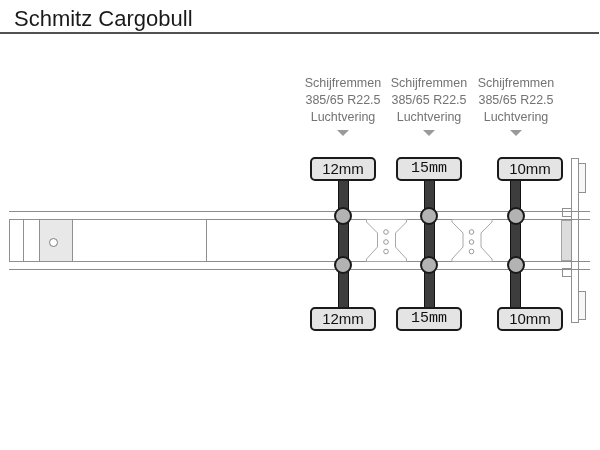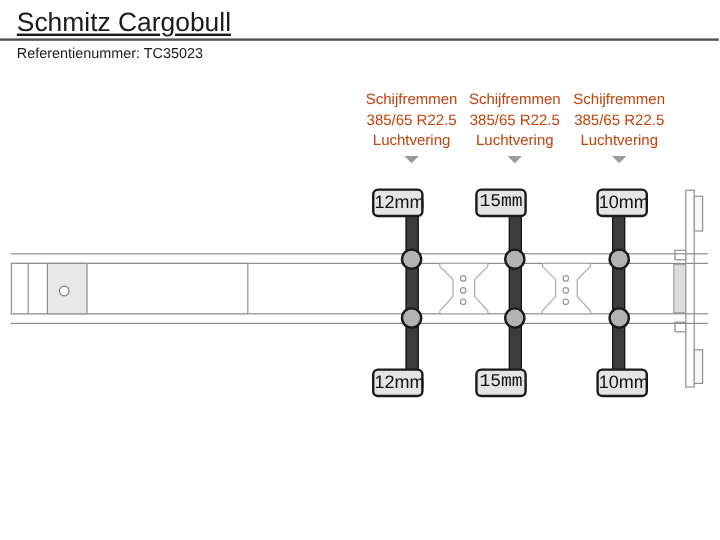--- a/index.html
+++ b/index.html
@@ -1,25 +1,25 @@
 <!DOCTYPE html>
 <html><head>
 <meta charset="utf-8">
 <style>
   html,body{margin:0;padding:0;background:#fff;}
   .page{position:relative;width:600px;height:450px;background:#ffffff;overflow:hidden;
         font-family:"Liberation Sans", sans-serif;color:#1a1a1a;}
 
   
-  .title{position:absolute;left:14px;top:7px;font-size:22px;line-height:24px;font-weight:400;color:#1a1a1a;text-decoration:underline;}
+  .title{position:absolute;left:14px;top:7px;font-size:22px;line-height:24px;font-weight:400;color:#1a1a1a;}
   .divider{position:absolute;left:0;top:32px;width:599px;height:2px;background:#525252;}
   .refline{position:absolute;left:14px;top:37px;font-size:12px;line-height:14px;color:#1a1a1a;}
 
   
-  .spec-col{position:absolute;top:75px;width:86px;text-align:center;font-size:12.5px;line-height:17px;color:#c2410c;}
+  .spec-col{position:absolute;top:75px;width:86px;text-align:center;font-size:12.5px;line-height:17px;color:#737373;}
   .spec-1{left:300px;} .spec-2{left:386px;} .spec-3{left:473px;}
 
   .arrow-down{position:absolute;top:130px;width:0;height:0;
       border-left:6px solid transparent;border-right:6px solid transparent;border-top:6px solid #9a9a9a;}
   .arr-1{left:337px;} .arr-2{left:423px;} .arr-3{left:510px;}
 
   
   .rail{position:absolute;left:9px;width:581px;height:9px;box-sizing:border-box;
         border-top:1.5px solid #8c8c8c;border-bottom:1.5px solid #8c8c8c;background:transparent;z-index:2;}
   .rail-top{top:211px;} .rail-bottom{top:261px;}
@@ -51,34 +51,33 @@
   
   .axle-bar{position:absolute;top:172px;width:11px;height:146px;box-sizing:border-box;
             background:#3d3d3d;border:1px solid #121212;z-index:3;}
   .bar-1{left:338px;} .bar-2{left:424px;} .bar-3{left:510px;}
 
   .hub{position:absolute;width:18px;height:18px;box-sizing:border-box;border-radius:50%;
        background:#b3b3b3;border:2px solid #1a1a1a;z-index:4;}
   .hub-top{top:207px;} .hub-bottom{top:256px;}
   .hub-1{left:334px;} .hub-2{left:420px;} .hub-3{left:507px;}
 
-  .mlabel{position:absolute;width:43px;height:24px;box-sizing:border-box;border-radius:5px;
+  .mlabel{position:absolute;width:66px;height:24px;box-sizing:border-box;border-radius:5px;
           background:#e4e4e4;border:2px solid #1a1a1a;z-index:5;
           font-size:15px;line-height:20px;text-align:center;color:#111;}
   .mlabel-top{top:157px;} .mlabel-bottom{top:307px;}
   .ml-1{left:310px;} .ml-2{left:396px;font-family:Liberation Mono, monospace;} .ml-3{left:497px;}
 </style>
 </head>
 <body>
 
 <div class="page">
 
   <div class="title">Schmitz Cargobull</div>
   <div class="divider"></div>
-  <div class="refline">Referentienummer: TC35023</div>
 
   <div class="spec-col spec-1">
     <div>Schijfremmen</div>
     <div>385/65 R22.5</div>
     <div>Luchtvering</div>
   </div>
   <div class="spec-col spec-2">
     <div>Schijfremmen</div>
     <div>385/65 R22.5</div>
     <div>Luchtvering</div>

